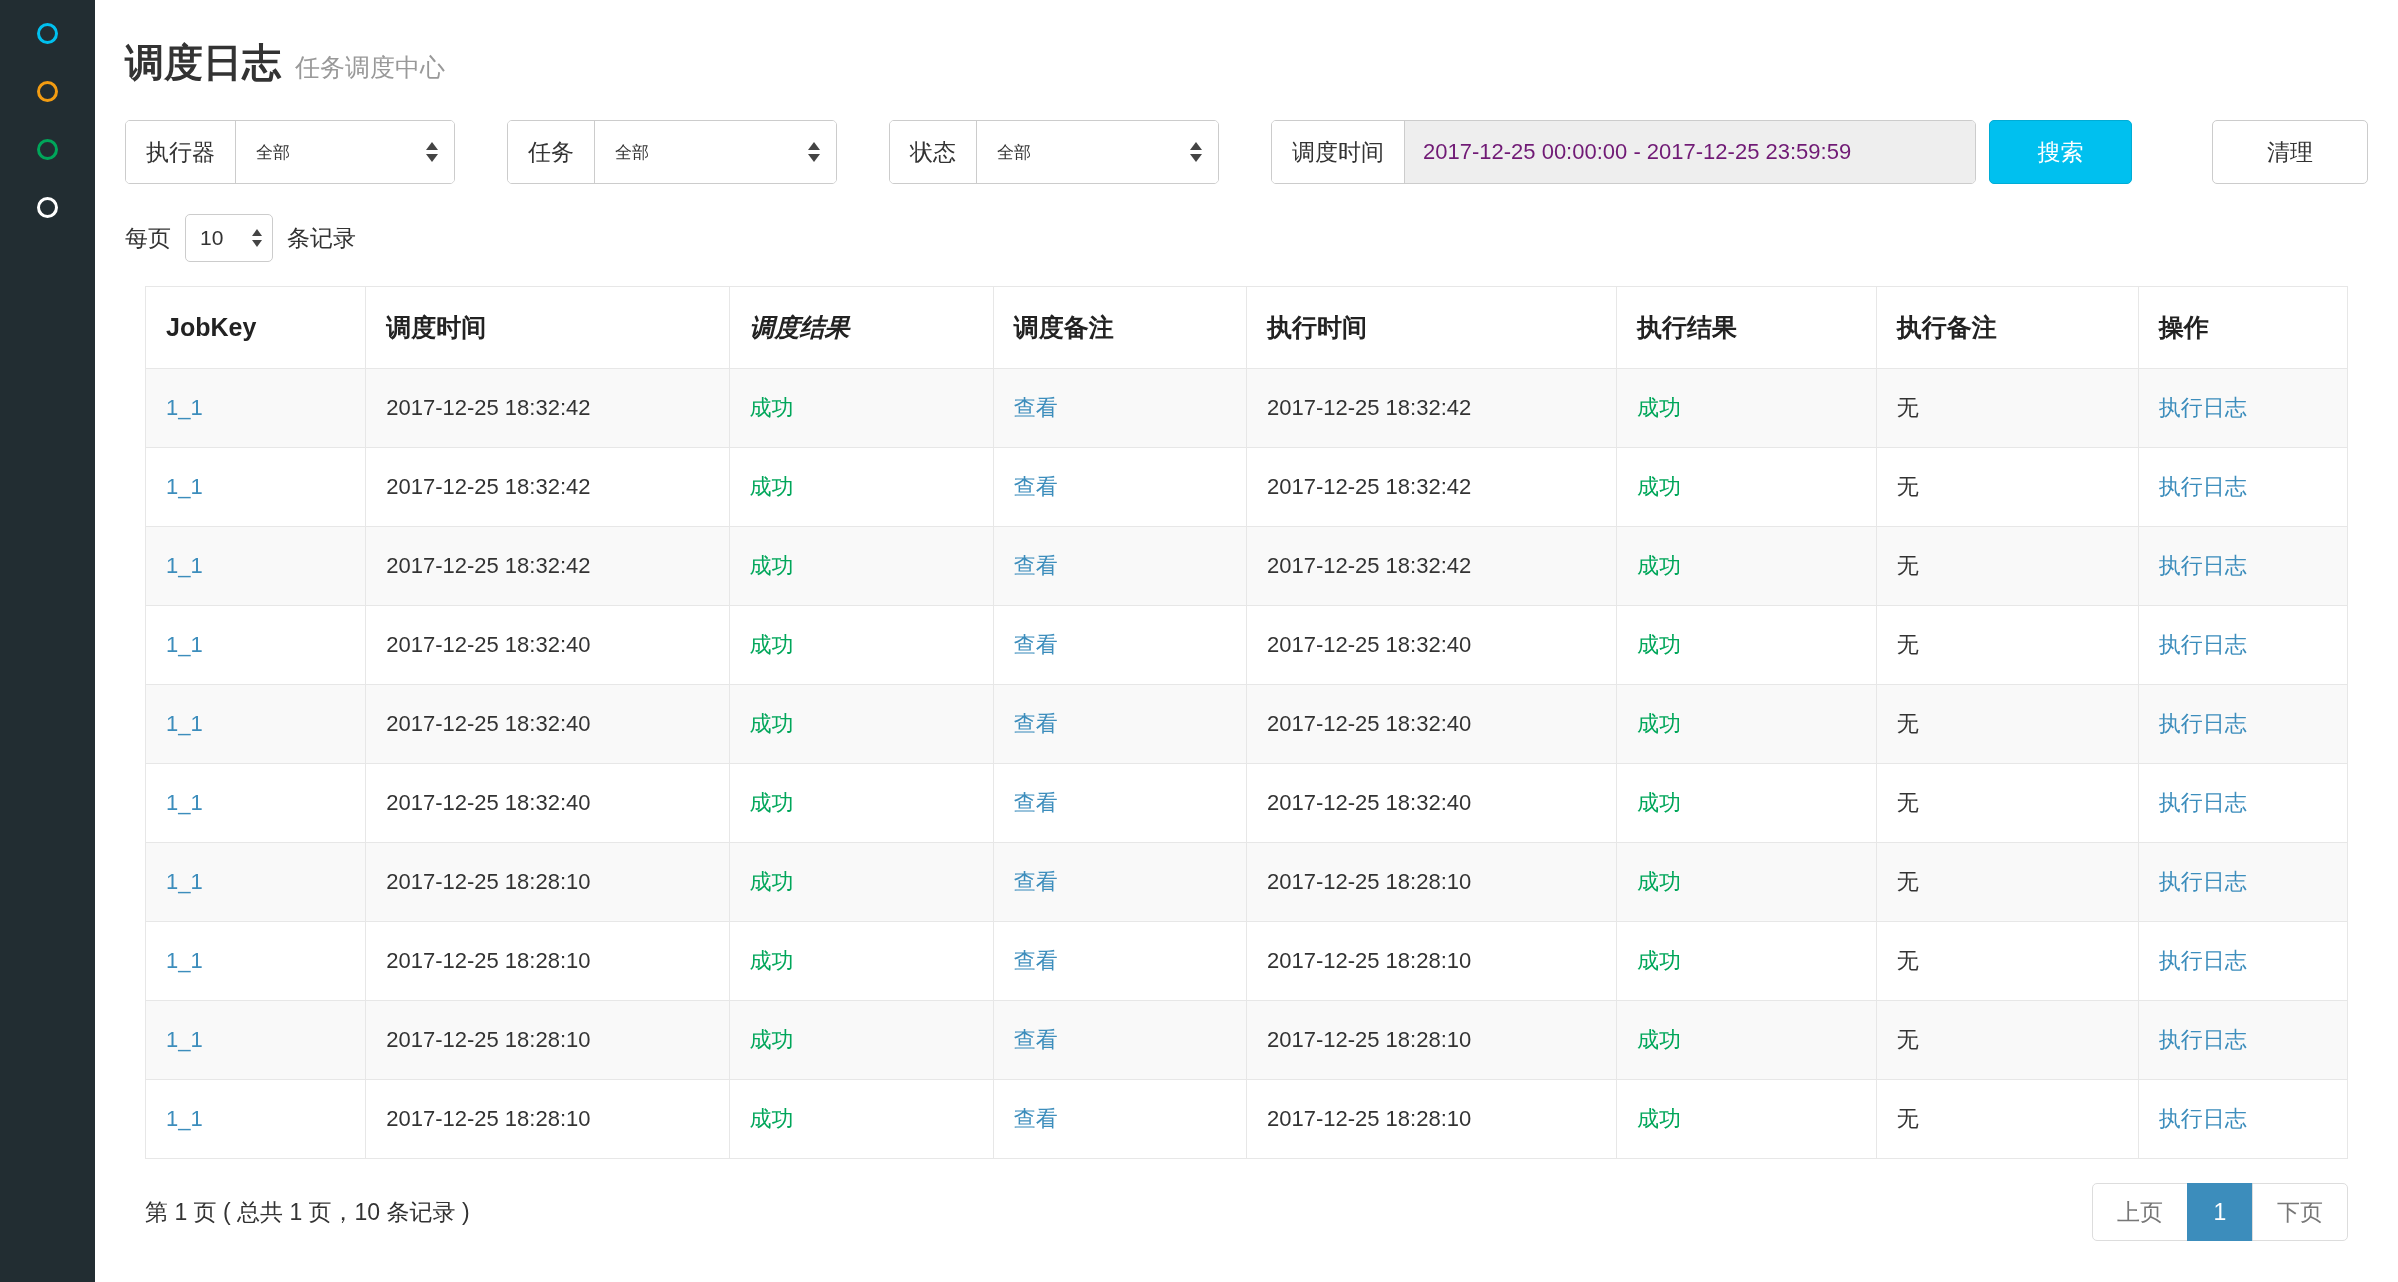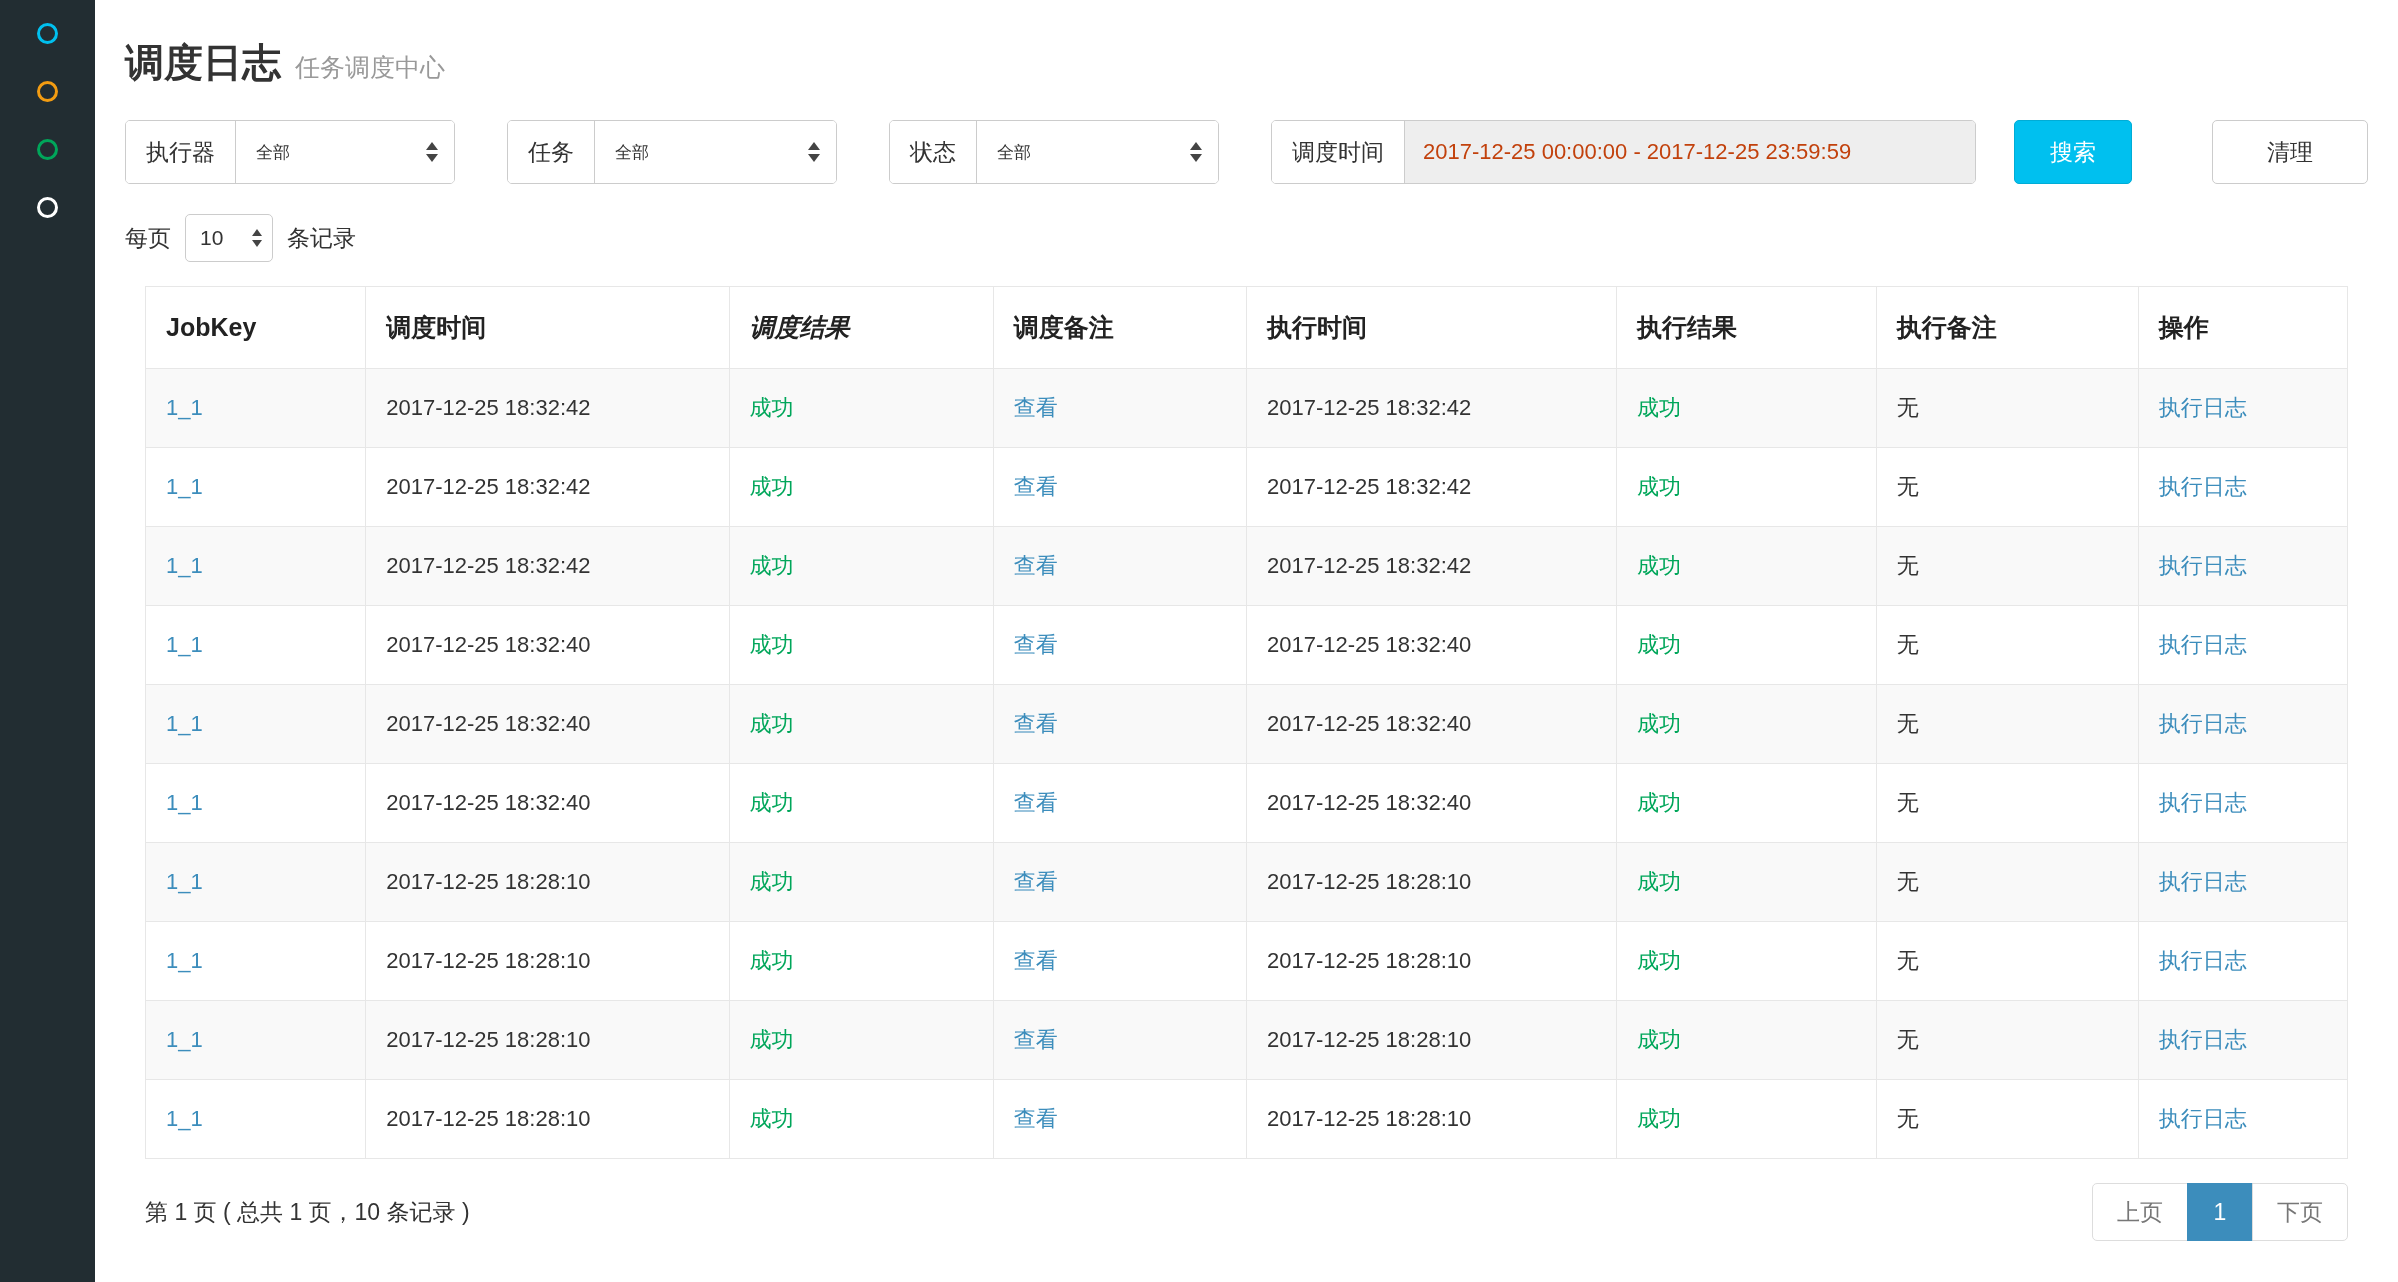--- a/index.html
+++ b/index.html
@@ -34,24 +34,24 @@
   
   .filters { display: flex; align-items: center; }
   .input-group { display: flex; height: 64px; border: 1px solid #ccc; border-radius: 5px; background: #fff; overflow: hidden; margin-right: 52px; flex: 0 0 auto; }
   .group-executor, .group-job, .group-status { width: 330px; }
   .group-time { width: 705px; margin-right: 0; }
   .addon { display: flex; align-items: center; padding: 0 20px; font-size: 23px; color: #333; border-right: 1px solid #ccc; background: #fff; white-space: nowrap; }
   .select { flex: 1; display: flex; align-items: center; justify-content: space-between; padding: 0 16px 0 20px; font-size: 17px; color: #333; cursor: pointer; background: #fff; }
   .stepper { display: flex; flex-direction: column; align-items: center; gap: 4px; }
   .stepper .up { width: 0; height: 0; border-left: 6px solid transparent; border-right: 6px solid transparent; border-bottom: 8px solid #444; }
   .stepper .down { width: 0; height: 0; border-left: 6px solid transparent; border-right: 6px solid transparent; border-top: 8px solid #444; }
-  .time-input { flex: 1; background: #eee; color: #c2410c; font-size: 22px; display: flex; align-items: center; padding: 0 18px; white-space: nowrap; overflow: hidden; cursor: text; }
+  .time-input { flex: 1; background: #eee; color: #701a75; font-size: 22px; display: flex; align-items: center; padding: 0 18px; white-space: nowrap; overflow: hidden; cursor: text; }
 
   .btn { height: 64px; border-radius: 5px; font-size: 23px; cursor: pointer; padding: 0 10px; }
-  .btn-search { margin-left: auto; width: 118px; background: var(--search-button, #00c0ef); border: 1px solid #00acd6; color: #fff; text-align: center; }
+  .btn-search { margin-left: auto; width: 143px; background: var(--search-button, #00c0ef); border: 1px solid #00acd6; color: #fff; text-align: center; }
   .btn-clear { margin-left: 80px; width: 156px; background: #fff; border: 1px solid #ccc; color: #333; }
 
   
   .page-size { display: flex; align-items: center; gap: 14px; margin: 30px 0 24px; font-size: 23px; color: #333; }
   .select.small { flex: none; height: 48px; width: 88px; border: 1px solid #ccc; border-radius: 5px; padding: 0 10px 0 14px; font-size: 21px; }
   .select.small .stepper .up { border-left-width: 5px; border-right-width: 5px; border-bottom-width: 7px; }
   .select.small .stepper .down { border-left-width: 5px; border-right-width: 5px; border-top-width: 7px; }
 
   
   .table-wrap { padding: 0 20px; }

